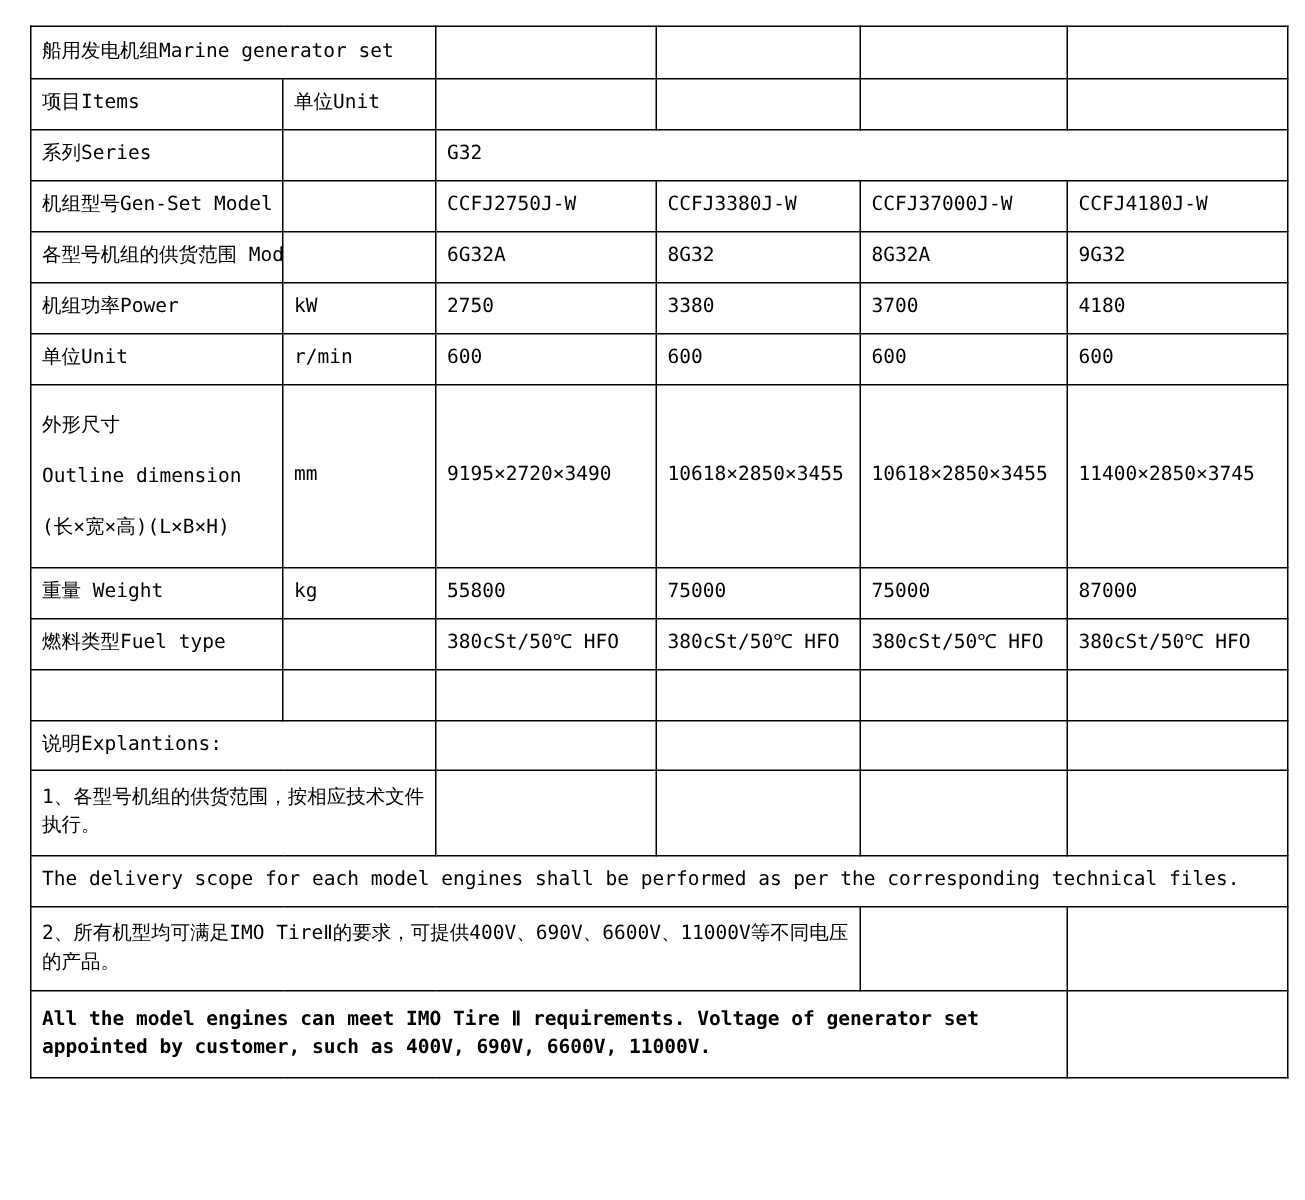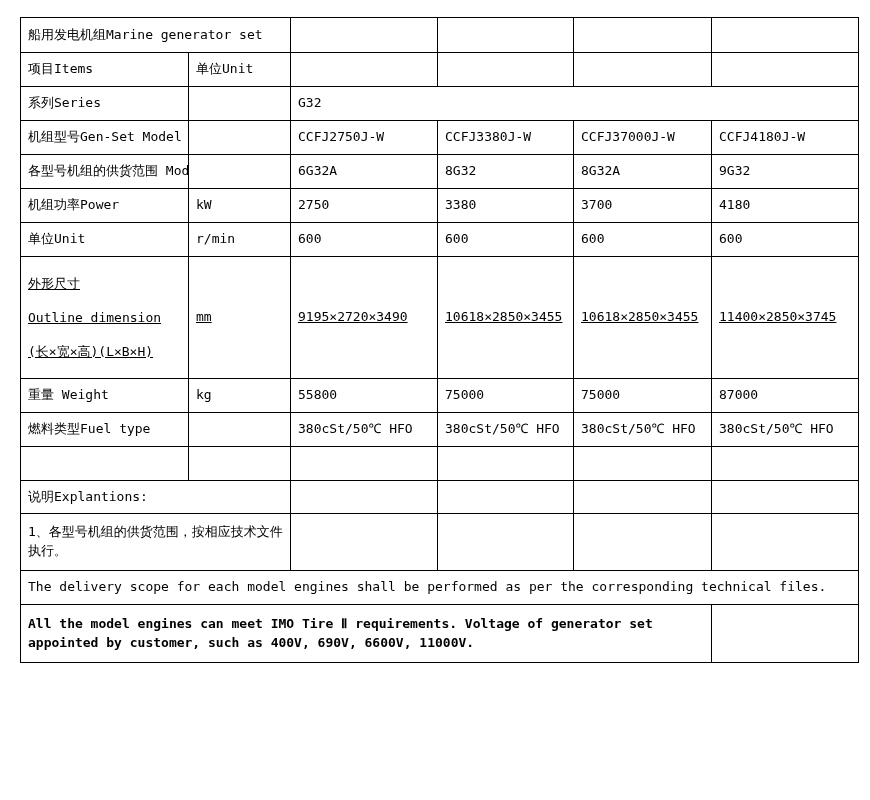--- a/index.html
+++ b/index.html
@@ -20,21 +20,21 @@
     border: 1px solid #000000;
     font-family: "DejaVu Sans Mono", "Liberation Mono", monospace;
     font-size: 13px;
     color: #000000;
     padding: 0 5px 0 7px;
     vertical-align: middle;
     line-height: 1.45;
     overflow: hidden;
   }
   .nw { white-space: nowrap; }
-  .h35 { height: 35px; } .h34 { height: 34px; } .h122 { height: 122px; text-decoration: underline; }
+  .h35 { height: 35px; } .h34 { height: 34px; } .h122 { height: 122px; }
   .h33 { height: 33px; } .h57 { height: 57px; } .h56 { height: 56px; } .h58 { height: 58px; }
   td.dim-label div { line-height: 34px; white-space: nowrap; }
   td.wrap-cn { line-height: 21px; }
   td.wrap-en { line-height: 25px; font-weight: bold; }
 </style>
 </head>
 <body>
 
 <table class="spec">
   <colgroup>
@@ -161,19 +161,24 @@
     <td></td>
     <td></td>
     <td></td>
     <td></td>
   </tr>
 
   <tr class="h34">
     <td colspan="6" class="nw">The delivery scope for each model engines shall be performed as per the corresponding technical files.</td>
   </tr>
 
+  <tr class="h56">
+    <td colspan="4" class="wrap-cn">2、所有机型均可满足IMO TireⅡ的要求，可提供400V、690V、6600V、11000V等不同电压的产品。</td>
+    <td></td>
+    <td></td>
+  </tr>
 
   <tr class="h58">
     <td colspan="5" class="wrap-en">All the model engines can meet IMO Tire Ⅱ requirements. Voltage of generator set appointed by customer, such as 400V, 690V, 6600V, 11000V.</td>
     <td></td>
   </tr>
 </tbody>
   </table>
 
 </body></html>

